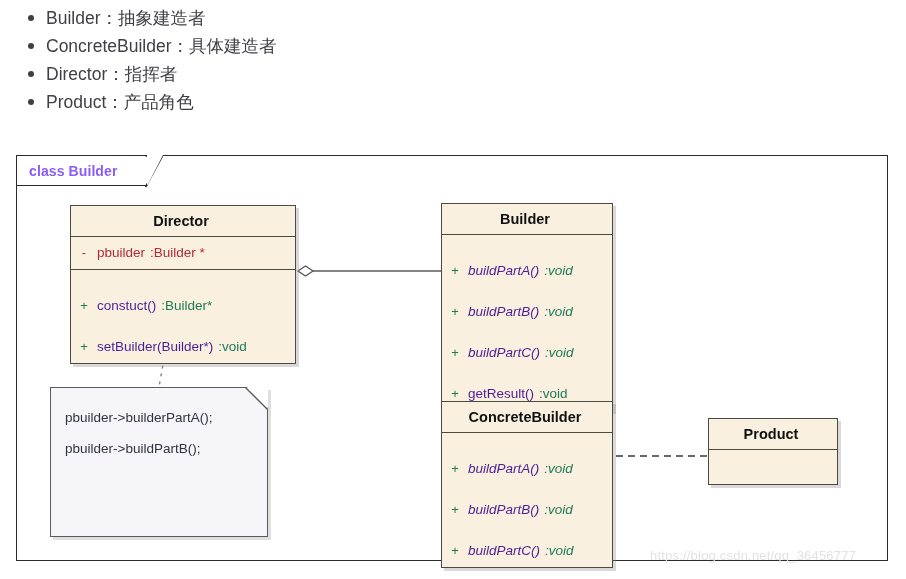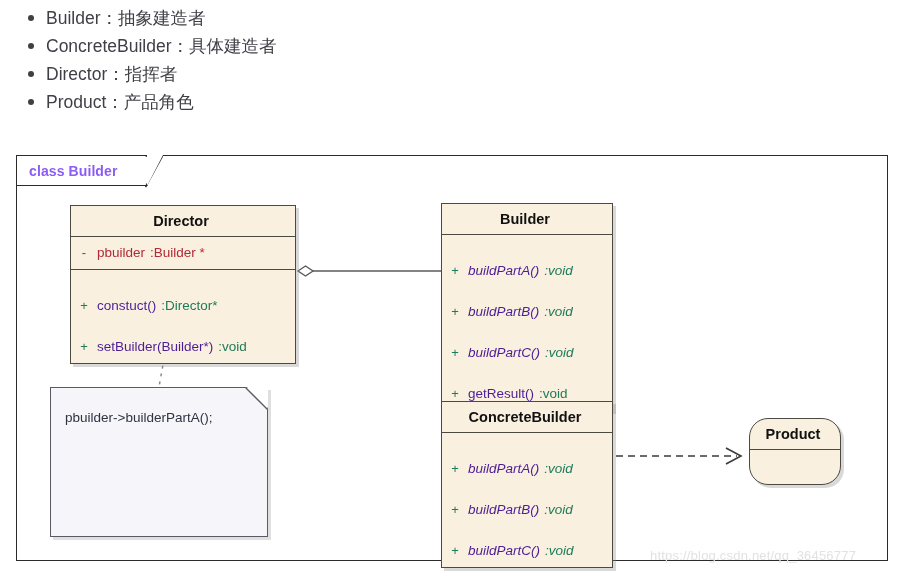--- a/index.html
+++ b/index.html
@@ -138,21 +138,21 @@
   .m-attr .uml-member,
   .m-attr .uml-type { color: #b02a37; }
   .m-op .uml-vis { color: #1f7a5a; }
   .m-op .uml-member { color: #4c1d95; }
   .m-op .uml-type { color: #1f7a5a; margin-top: 20px; }
 
   
   #class-director { left: 53px; top: 49px; width: 226px; }
   #class-builder  { left: 424px; top: 47px; width: 172px; }
   #class-concretebuilder { left: 424px; top: 245px; width: 172px; }
-  #class-product  { left: 732px; top: 262px; width: 92px; border-radius: 19px; }
+  #class-product  { left: 691px; top: 262px; width: 130px; }
   #class-product .uml-compartment { height: 34px; padding: 0; }
 
   
   #note-box {
     position: absolute;
     left: 33px;
     top: 231px;
     width: 218px;
     height: 150px;
     box-sizing: border-box;
@@ -255,21 +255,21 @@
       <div class="uml-row m-attr">
         <span class="uml-vis">-</span>
         <span class="uml-member">pbuilder</span>
         <span class="uml-type">:Builder *</span>
       </div>
     </div>
     <div class="uml-compartment">
       <div class="uml-row m-op">
         <span class="uml-vis">+</span>
         <span class="uml-member">constuct()</span>
-        <span class="uml-type">:Director*</span>
+        <span class="uml-type">:Builder*</span>
       </div>
       <div class="uml-row m-op">
         <span class="uml-vis">+</span>
         <span class="uml-member">setBuilder(Builder*)</span>
         <span class="uml-type">:void</span>
       </div>
     </div>
   </div>
 
   <div class="uml-class" id="class-builder">
@@ -323,17 +323,18 @@
     <div class="uml-title">Product</div>
     <div class="uml-compartment"></div>
   </div>
 
   <div id="note-box">
     <svg id="note-fold" viewBox="0 0 23 23">
       <path d="M0.7,0.7 L22.3,22.3 L22.3,0.7 Z" fill="#ffffff" stroke="none"></path>
       <path d="M0.7,0.7 L22.3,22.3" fill="none" stroke="#5a5a66" stroke-width="1.3"></path>
     </svg>
     <div class="note-line">pbuilder-&gt;builderPartA();</div>
+    <div class="note-line">pbuilder-&gt;buildPartB();</div>
   </div>
 
 </div>
 
 <div id="watermark">https://blog.csdn.net/qq_36456777</div>
 
 </body></html>

